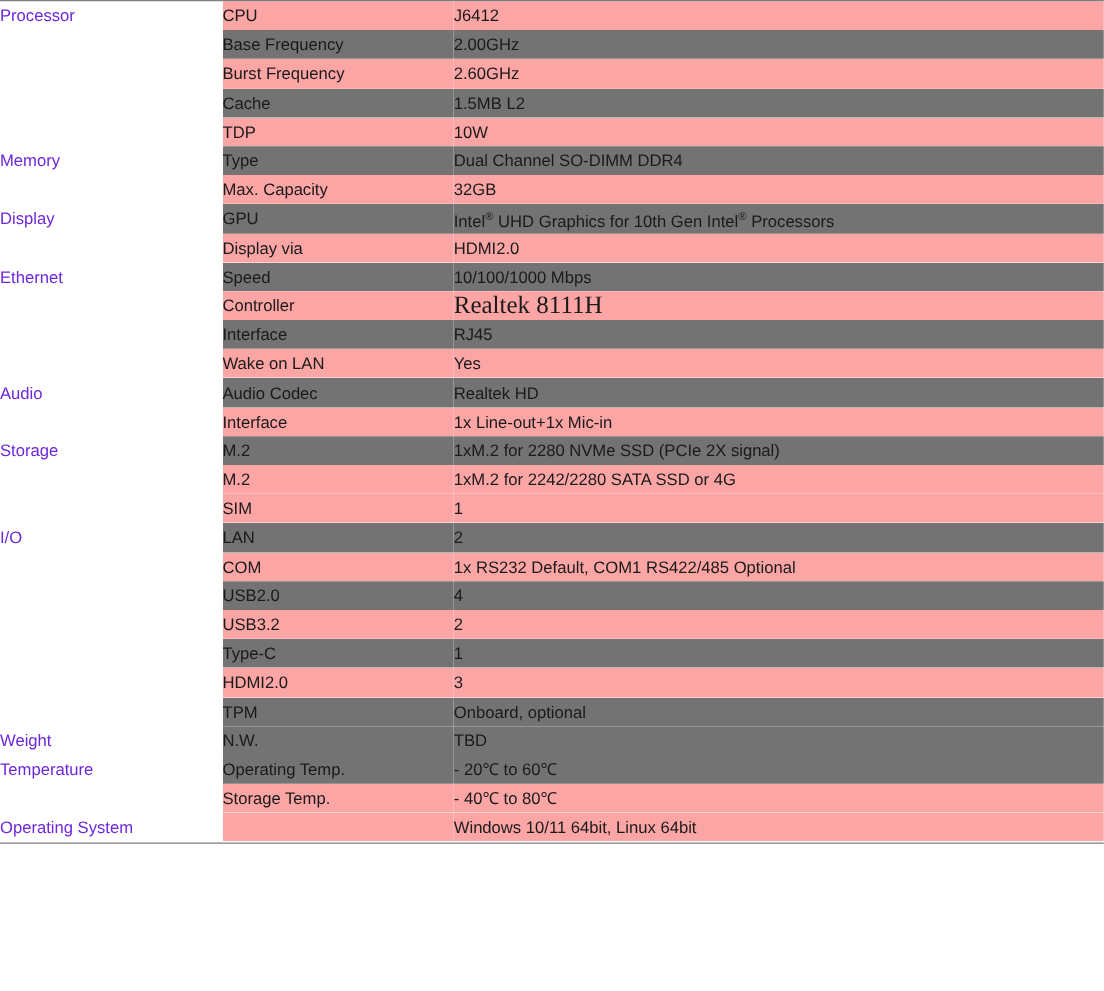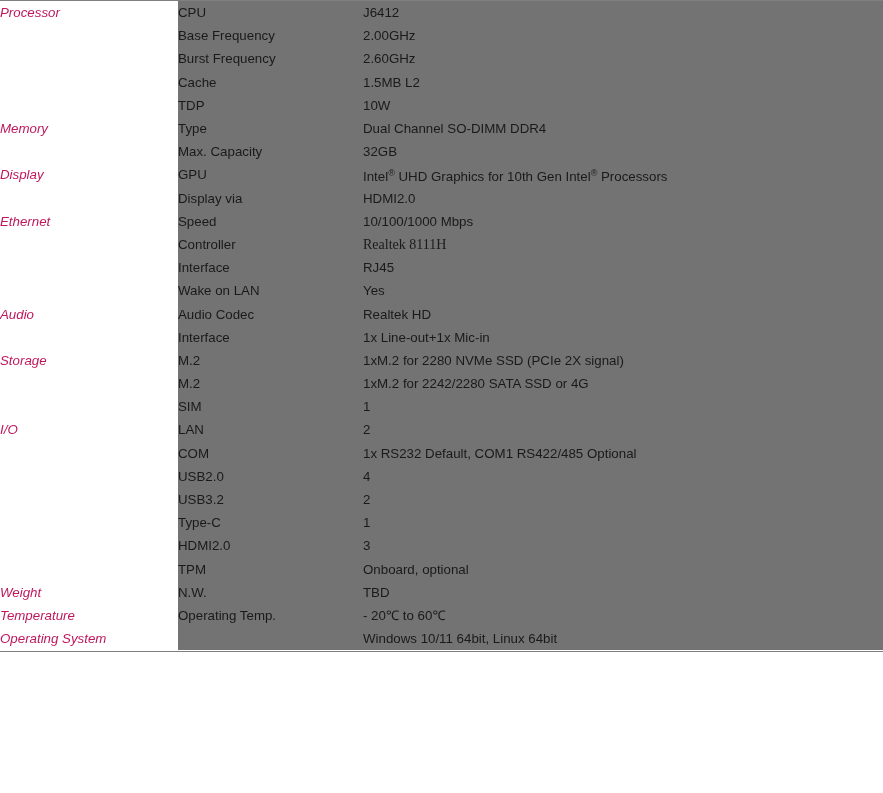--- a/index.html
+++ b/index.html
@@ -35,53 +35,52 @@
   table.spec-table td {
     padding: 2px 0 2px 0;
     vertical-align: middle;
     line-height: 15px;
     white-space: nowrap;
     overflow: hidden;
   }
   td.cat {
     padding-left: 4px;
     background: #ffffff;
-    color: #be185d;
-    font-style: italic;
+    color: #6d28d9;
   }
   td.item {
     padding-left: 8px;
   }
   td.val {
     padding-left: 8px;
     margin-left: 45px;
   }
   
   tr.shade td.item, tr.shade td.val {
     background: #737373;
   }
   tr.plain td.item, tr.plain td.val {
-    background: #737373;
+    background: #fca5a5;
   }
   
   #top-rule {
     width: 883px;
     height: 1px;
     background: #7f7f7f;
     position: relative;
   }
   #bottom-rule {
     width: 883px;
     height: 1px;
     background: #7f7f7f;
     margin-top: 1px;
   }
   .serif-val {
     font-family: "Liberation Serif", serif;
-    font-size: 14px;
+    font-size: 20px;
   }
   .sup {
     font-size: 9px;
     vertical-align: super;
   }
 </style>
 </head>
 <body>
 
 <div id="spec-sheet">
@@ -222,20 +221,25 @@
           <td class="cat">Weight</td>
           <td class="item">N.W.</td>
           <td class="val">TBD</td>
         </tr>
         <tr class="shade">
           <td class="cat">Temperature</td>
           <td class="item">Operating Temp.</td>
           <td class="val">- 20℃ to 60℃</td>
         </tr>
         <tr class="plain">
+          <td class="cat"></td>
+          <td class="item">Storage Temp.</td>
+          <td class="val">- 40℃ to 80℃</td>
+        </tr>
+        <tr class="plain">
           <td class="cat">Operating System</td>
           <td class="item"></td>
           <td class="val">Windows 10/11 64bit, Linux 64bit</td>
         </tr>
       </tbody>
   </table>
   <div id="bottom-rule"></div>
 </div>
 
 </body></html>

